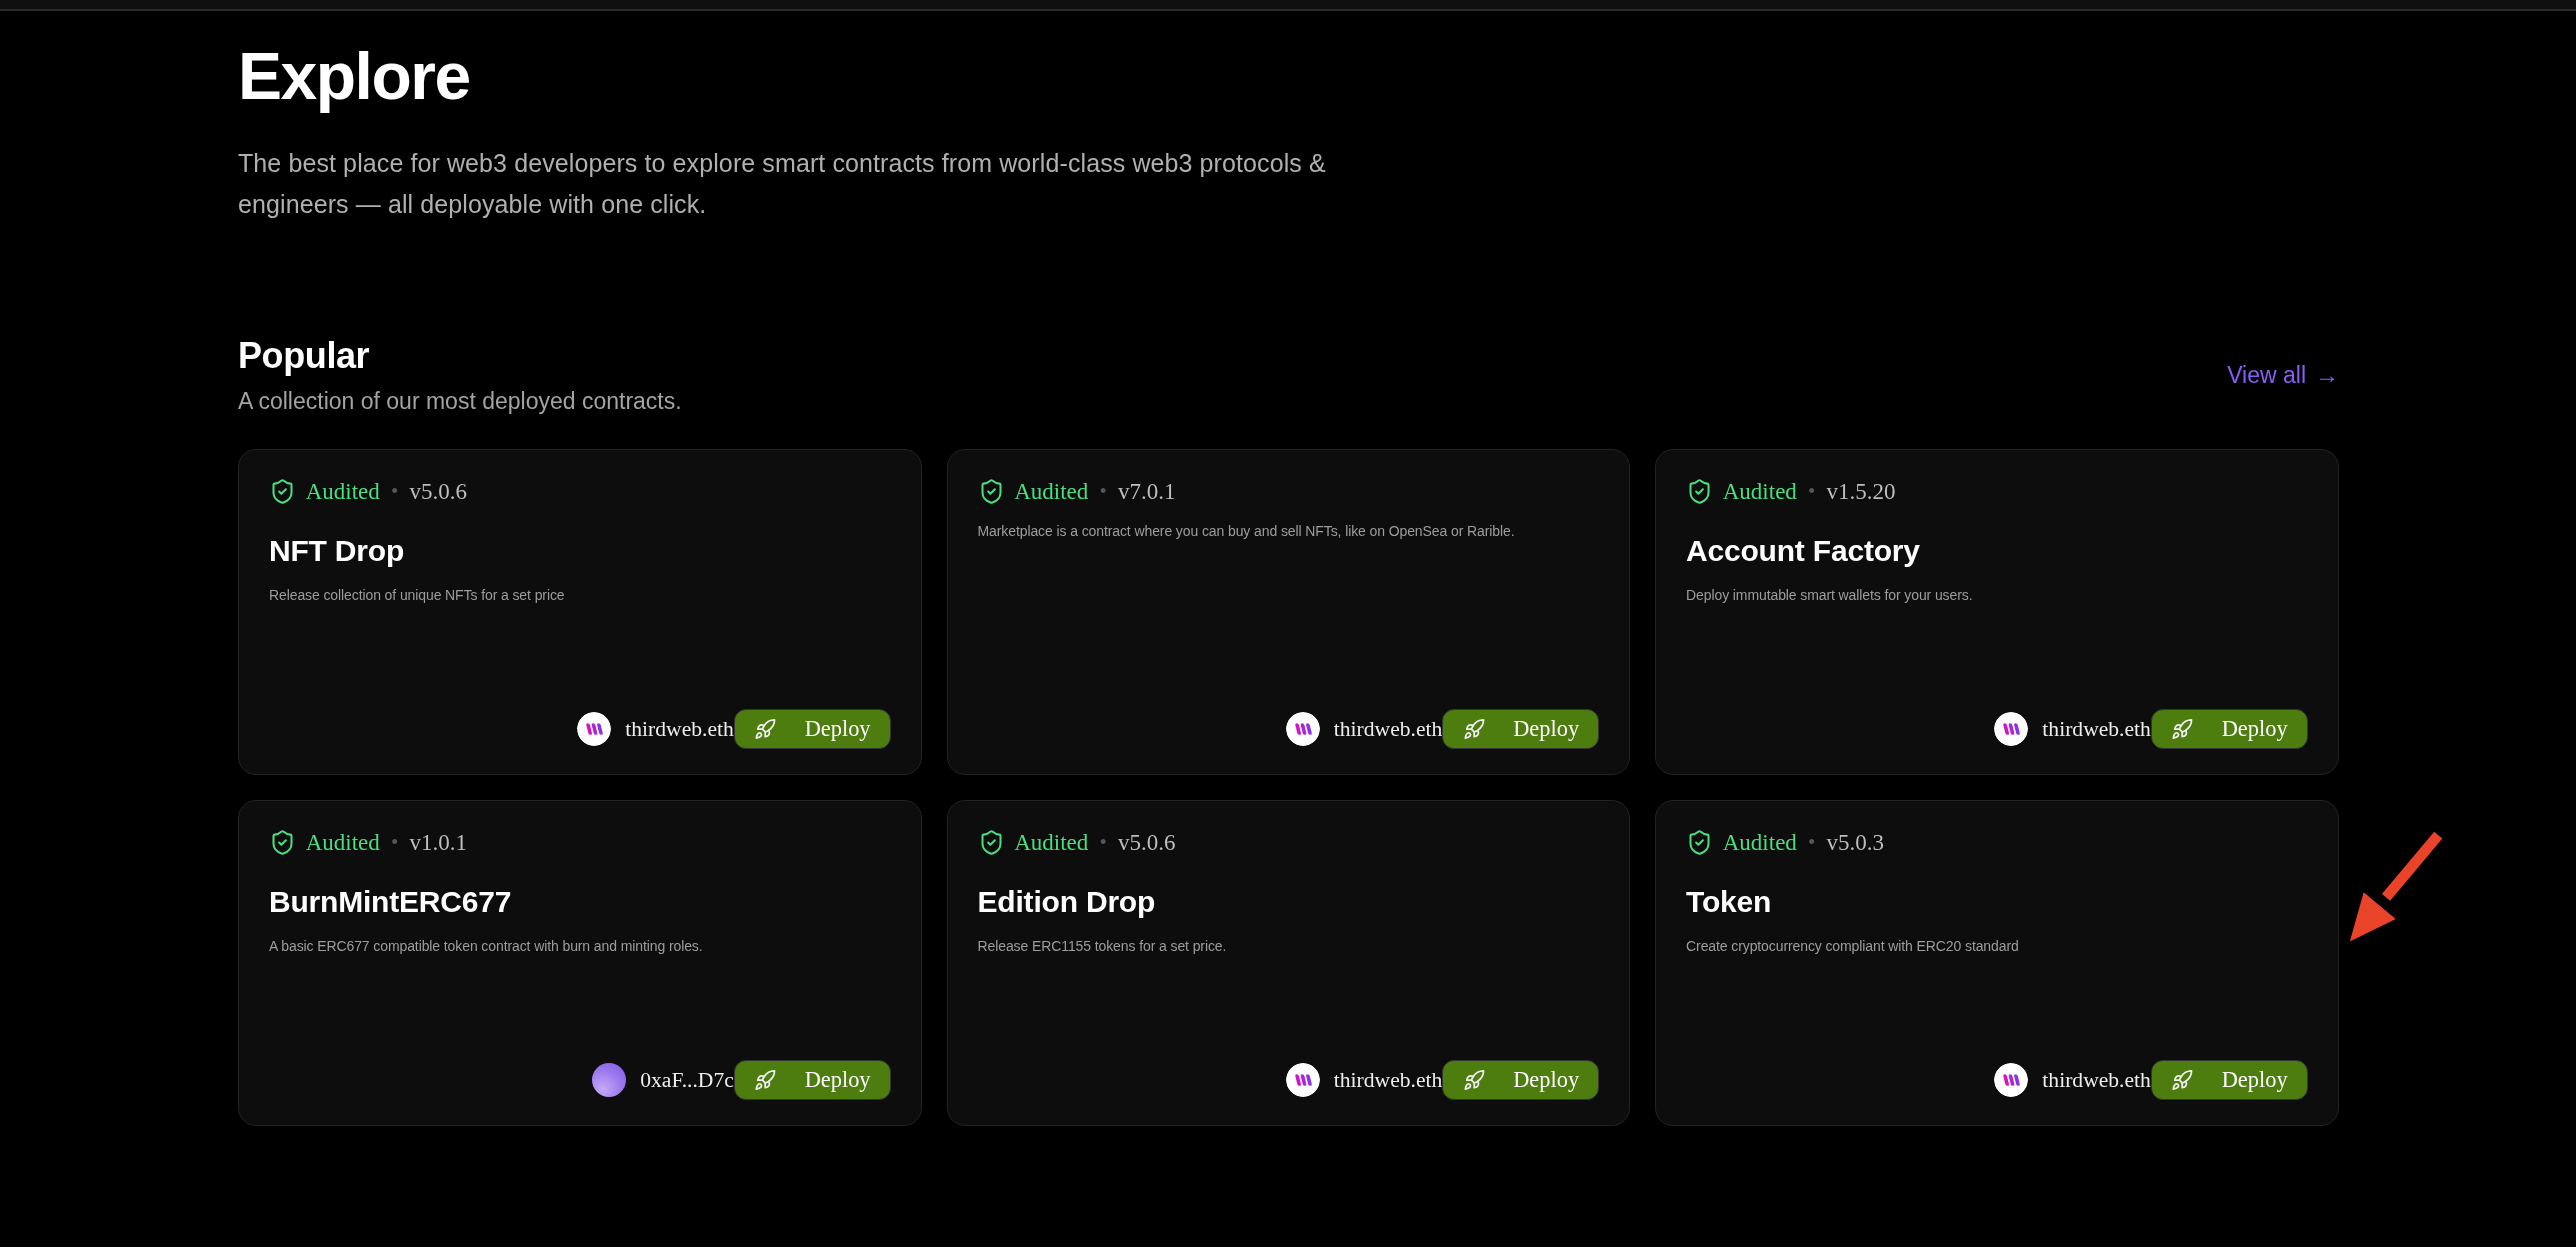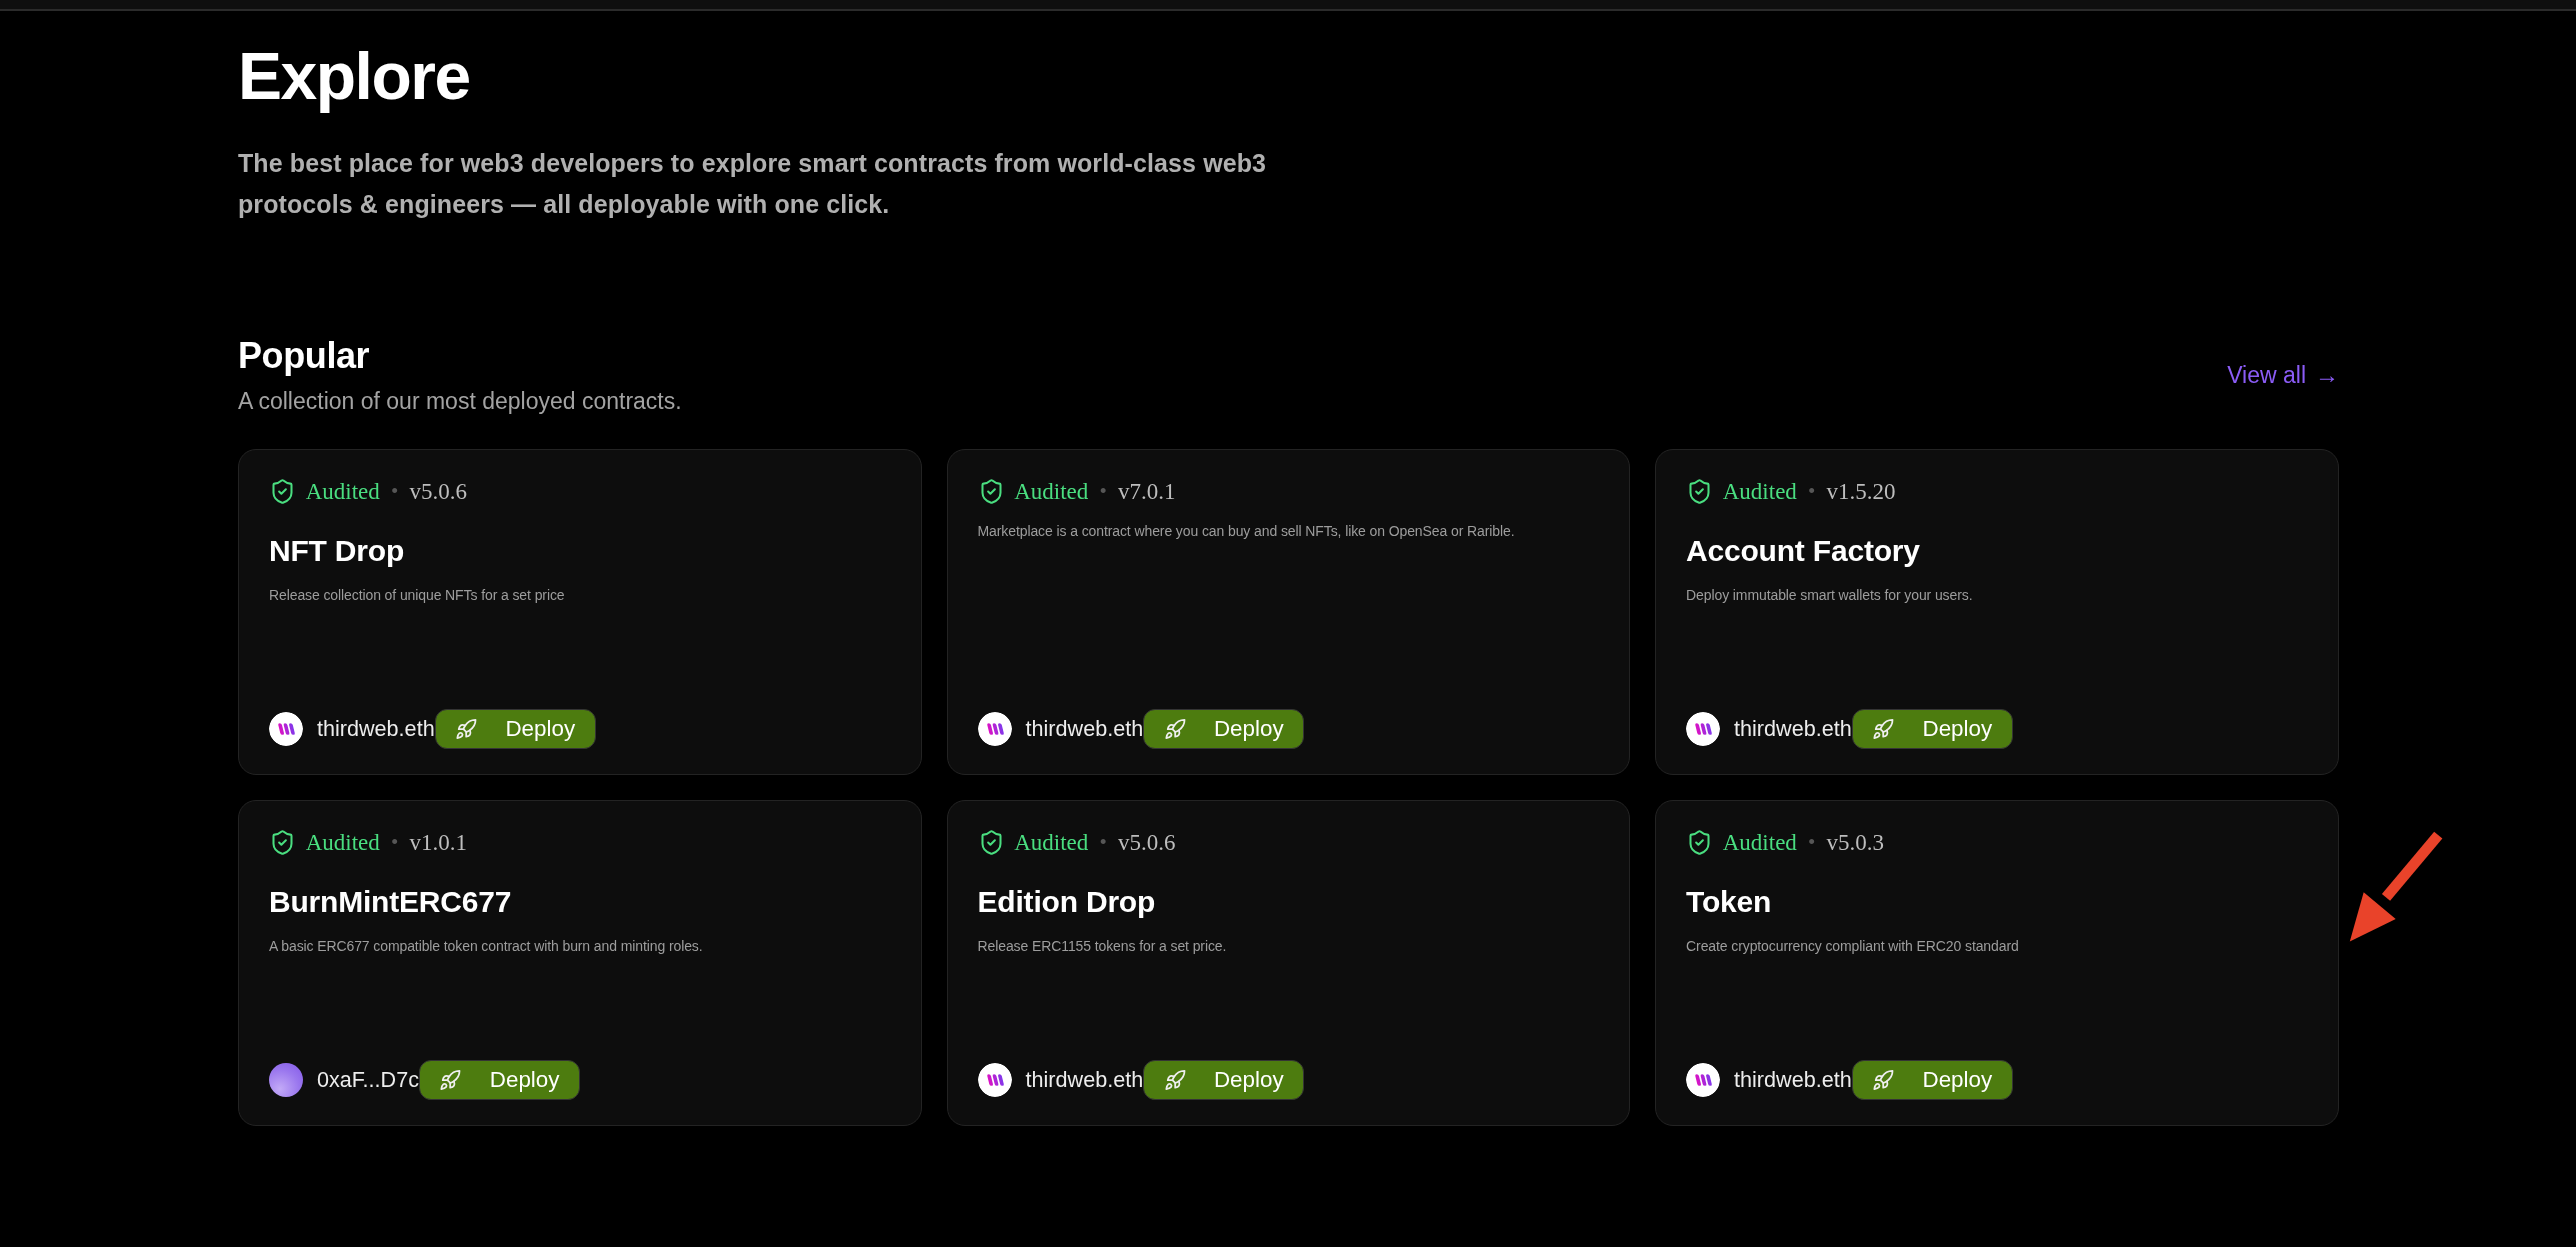--- a/index.html
+++ b/index.html
@@ -19,21 +19,21 @@
   }
   .page-title{
     margin:39px 0 0 0;
     font-size:66px;font-weight:800;letter-spacing:-1.5px;
     color:#fff;line-height:1.1;
   }
   .page-subtitle{
     margin:30px 0 0 0;
     max-width:1119px;
     font-size:25px;line-height:1.65;letter-spacing:0.1px;
-    color:#b0b0b0;font-weight:700;
+    color:#b0b0b0;font-weight:400;
   }
   .popular-header{
     margin-top:110px;
     display:flex;align-items:center;justify-content:space-between;
   }
   .popular-heading{
     margin:0;font-size:36px;font-weight:800;letter-spacing:-0.4px;color:#fff;line-height:1.15;
   }
   .popular-subheading{
     margin:12px 0 0 0;font-size:23px;color:#a3a3a3;font-weight:400;
@@ -61,21 +61,21 @@
   .sep-dot{color:#565656;font-size:21px;padding:0 1.5px;}
   .version{color:#bdbdbd;font-size:23px;font-weight:400;}
   .card-title{
     margin:28px 0 0 0;font-size:30px;font-weight:700;letter-spacing:-0.2px;color:#fff;line-height:1.2;
   }
   .card-desc{
     margin:15px 0 0 0;font-size:14px;letter-spacing:-0.1px;line-height:1.58;color:#9d9d9d;font-weight:400;
     max-width:627px;
   }
   .card-footer{
-    margin-top:auto;display:flex;align-items:center;justify-content:flex-start;
+    margin-top:auto;display:flex;align-items:center;justify-content:flex-end;font-family:Liberation Serif, serif;
   }
   .publisher{display:flex;align-items:center;gap:14px;min-width:0;}
   .avatar{width:34px;height:34px;border-radius:50%;flex:0 0 auto;display:inline-flex;overflow:hidden;}
   .avatar svg{width:100%;height:100%;display:block;}
   .avatar-purple{
     background:radial-gradient(circle at 32% 76%, #c3aaf7 0%, #9a77ee 55%, #8257e8 100%);
   }
   .publisher-name{color:#ededed;font-size:21.6px;font-weight:400;white-space:nowrap;}
   .deploy-btn{
     display:flex;align-items:center;gap:28px;

